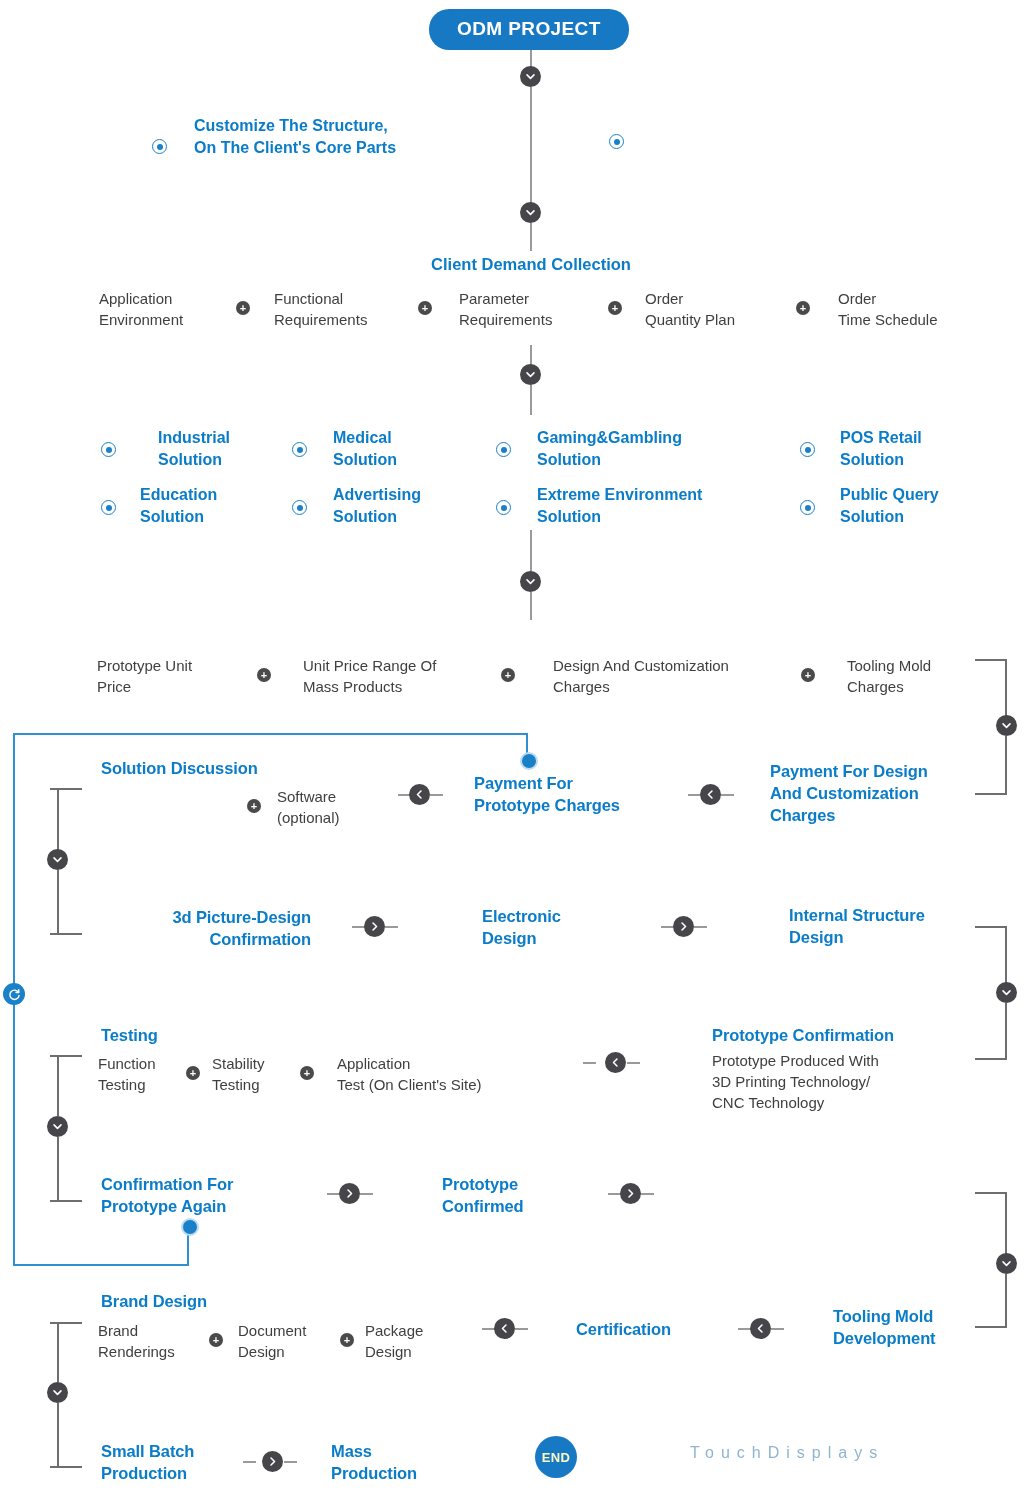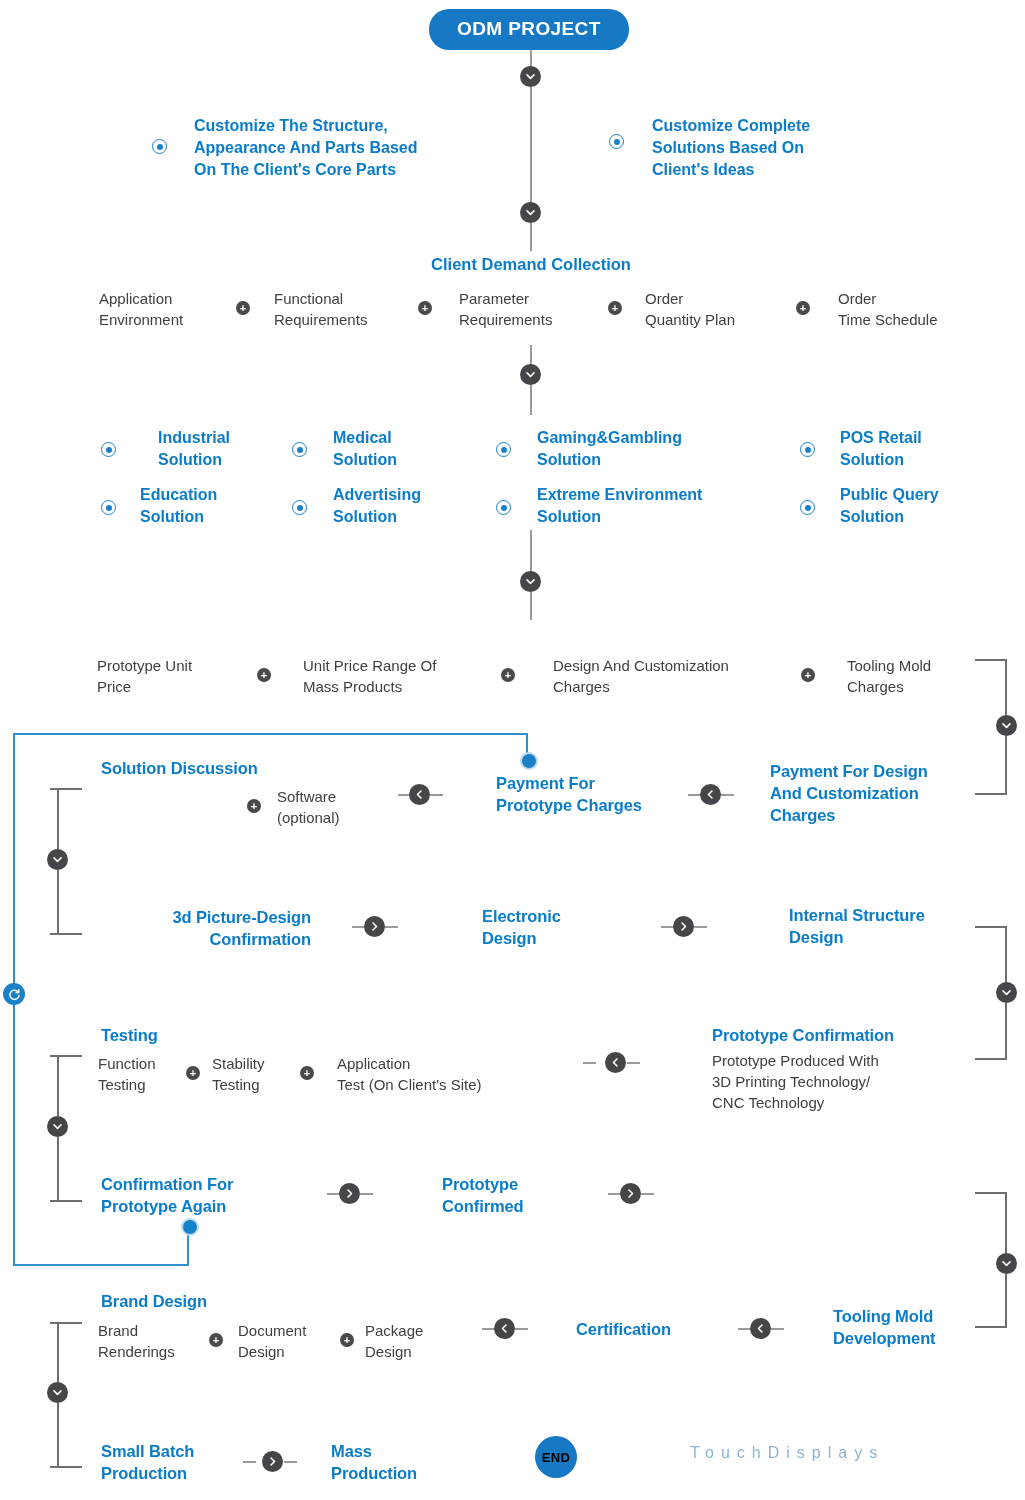--- a/index.html
+++ b/index.html
@@ -74,21 +74,21 @@
   .bpath-h{height:2px;}
 
   
   .loop{
     width:22px;height:22px;border-radius:50%;background:#1a81c9;
     display:flex;align-items:center;justify-content:center;
   }
 
   
   .endbadge{
-    width:42px;height:42px;border-radius:50%;background:#1779c4;color:#000000;
+    width:42px;height:42px;border-radius:50%;background:#1779c4;color:#fef9c3;
     display:flex;align-items:center;justify-content:center;
     font-weight:bold;font-size:13px;letter-spacing:0.3px;
   }
 
   
   .watermark{
     color:#8fb4cf;font-size:16px;letter-spacing:7px;white-space:nowrap;
   }
 
   
@@ -108,34 +108,28 @@
   </div>
   <div class="abs vline" style="left:530px;top:87px;height:120px;"></div>
 
   <div class="abs" style="left:152px;top:139px;">
       <div class="radio">
         <i></i>
       </div>
     </div>
   <div class="abs bullet-label" style="left:194px;top:115px;width:310px;">
     <div>Customize The Structure,</div>
-    <div>Appearance And Parts Based</div>
     <div>On The Client's Core Parts</div>
   </div>
 
   <div class="abs" style="left:609px;top:134px;">
       <div class="radio">
         <i></i>
       </div>
     </div>
-  <div class="abs bullet-label" style="left:652px;top:115px;width:260px;">
-    <div>Customize Complete</div>
-    <div>Solutions Based On</div>
-    <div>Client's Ideas</div>
-  </div>
 
   <div class="abs chev" style="left:520px;top:202px;">
     <svg width="11" height="11" viewBox="0 0 12 12">
         <path d="M2.2 4.2 L6 8 L9.8 4.2" stroke="#ffffff" stroke-width="1.7" fill="none" stroke-linecap="round" stroke-linejoin="round"></path>
       </svg>
   </div>
   <div class="abs vline" style="left:530px;top:223px;height:28px;"></div>
 
   <div class="abs hdr-c" style="left:331px;top:253px;width:400px;">Client Demand Collection</div>
 
@@ -347,21 +341,21 @@
   <div class="abs hline-dk" style="left:50px;top:933px;width:32px;"></div>
 
   <div class="abs hline" style="left:398px;top:794px;width:13px;"></div>
   <div class="abs chev" style="left:409px;top:784px;">
     <svg width="11" height="11" viewBox="0 0 12 12">
         <path d="M7.6 2.2 L3.8 6 L7.6 9.8" stroke="#ffffff" stroke-width="1.7" fill="none" stroke-linecap="round" stroke-linejoin="round"></path>
       </svg>
   </div>
   <div class="abs hline" style="left:430px;top:794px;width:13px;"></div>
 
-  <div class="abs hdr" style="left:496px;top:772px;width:200px;">
+  <div class="abs hdr" style="left:474px;top:772px;width:200px;">
     <div>Payment For</div>
     <div>Prototype Charges</div>
   </div>
 
   <div class="abs hline" style="left:688px;top:794px;width:13px;"></div>
   <div class="abs chev" style="left:700px;top:784px;">
     <svg width="11" height="11" viewBox="0 0 12 12">
         <path d="M7.6 2.2 L3.8 6 L7.6 9.8" stroke="#ffffff" stroke-width="1.7" fill="none" stroke-linecap="round" stroke-linejoin="round"></path>
       </svg>
   </div>

